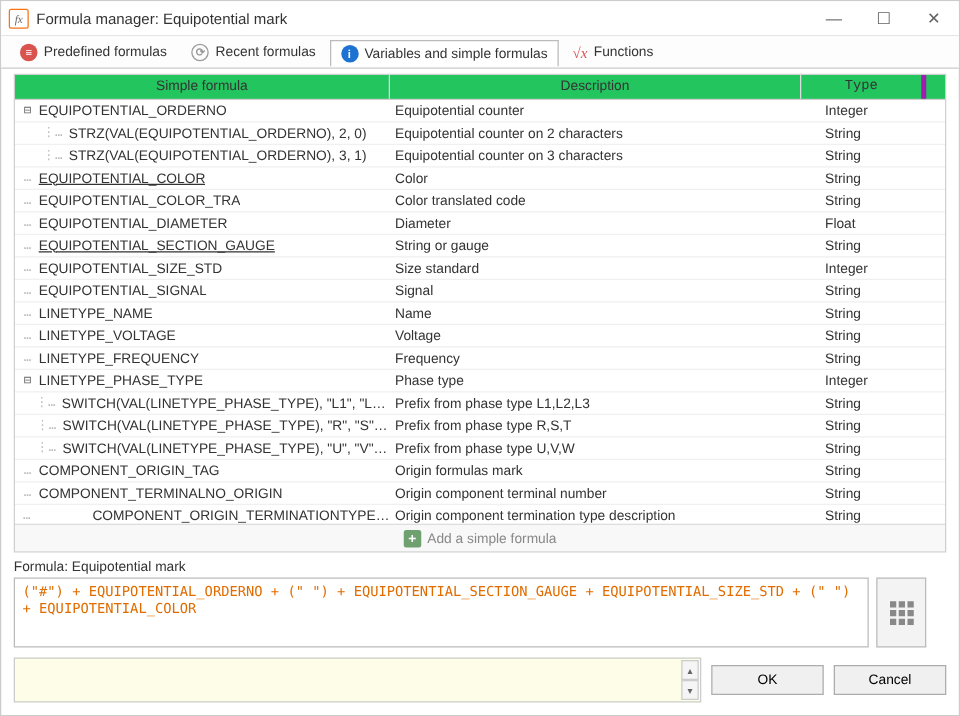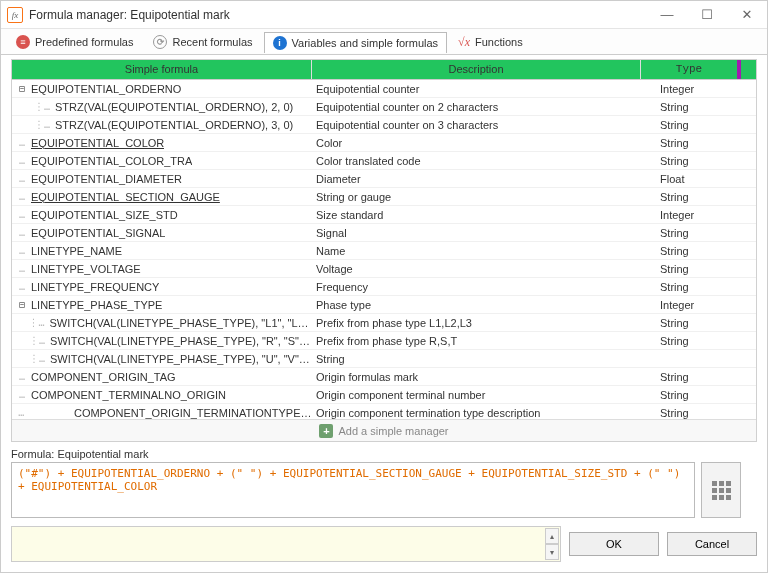--- a/index.html
+++ b/index.html
@@ -112,21 +112,21 @@
             <span class="tree-conn">⋮…</span>
             <span style="padding-left: 3px; white-space: nowrap; overflow: hidden; text-overflow: ellipsis;">STRZ(VAL(EQUIPOTENTIAL_ORDERNO), 2, 0)</span>
           </div>
           <div class="c2">Equipotential counter on 2 characters</div>
           <div class="c3">String</div>
         </div>
         <div class="row">
           <div class="c1">
             <span class="tree-spacer" style="width: 22px;"></span>
             <span class="tree-conn">⋮…</span>
-            <span style="padding-left: 3px; white-space: nowrap; overflow: hidden; text-overflow: ellipsis;">STRZ(VAL(EQUIPOTENTIAL_ORDERNO), 3, 0)</span>
+            <span style="padding-left: 3px; white-space: nowrap; overflow: hidden; text-overflow: ellipsis;">STRZ(VAL(EQUIPOTENTIAL_ORDERNO), 3, 1)</span>
           </div>
           <div class="c2">Equipotential counter on 3 characters</div>
           <div class="c3">String</div>
         </div>
         <div class="row">
           <div class="c1">
             <span class="tree-spacer" style="width: 4px;"></span>
             <span class="tree-toggle" style="color: rgb(187, 187, 187);">…</span>
             <span style="padding-left: 3px; white-space: nowrap; overflow: hidden; text-overflow: ellipsis; text-decoration: underline;">EQUIPOTENTIAL_COLOR</span>
           </div>
@@ -231,20 +231,21 @@
           </div>
           <div class="c2">Prefix from phase type R,S,T</div>
           <div class="c3">String</div>
         </div>
         <div class="row">
           <div class="c1">
             <span class="tree-spacer" style="width: 22px;"></span>
             <span class="tree-conn">⋮…</span>
             <span style="padding-left: 3px; white-space: nowrap; overflow: hidden; text-overflow: ellipsis;">SWITCH(VAL(LINETYPE_PHASE_TYPE), "U", "V", "W", "N", "PE", "")</span>
           </div>
+          <div class="c2">Prefix from phase type U,V,W</div>
           <div class="c3">String</div>
         </div>
         <div class="row">
           <div class="c1">
             <span class="tree-spacer" style="width: 4px;"></span>
             <span class="tree-toggle" style="color: rgb(187, 187, 187);">…</span>
             <span style="padding-left: 3px; white-space: nowrap; overflow: hidden; text-overflow: ellipsis;">COMPONENT_ORIGIN_TAG</span>
           </div>
           <div class="c2">Origin formulas mark</div>
           <div class="c3">String</div>
@@ -263,21 +264,21 @@
             <span class="tree-spacer" style="width: 4px;"></span>
             <span class="tree-toggle" style="color: rgb(187, 187, 187);">…</span>
             <span style="padding-left: 3px; white-space: nowrap; overflow: hidden; text-overflow: ellipsis; margin-left: 44px;">COMPONENT_ORIGIN_TERMINATIONTYPE_TRA</span>
           </div>
           <div class="c2">Origin component termination type description</div>
           <div class="c3">String</div>
         </div>
       </div>
     <div class="addrow">
       <span class="plus">+</span>
-      <span>Add a simple manager</span>
+      <span>Add a simple formula</span>
     </div>
   </div>
 
   <div class="formula-box">
     <div class="formula-label">Formula: Equipotential mark</div>
     <div class="formula-row">
       <div class="formula-text">("#") + EQUIPOTENTIAL_ORDERNO + (" ") + EQUIPOTENTIAL_SECTION_GAUGE + EQUIPOTENTIAL_SIZE_STD + (" ") + EQUIPOTENTIAL_COLOR</div>
       <div class="calc-btn">
         <span class="calc-grid">
           <span></span>

